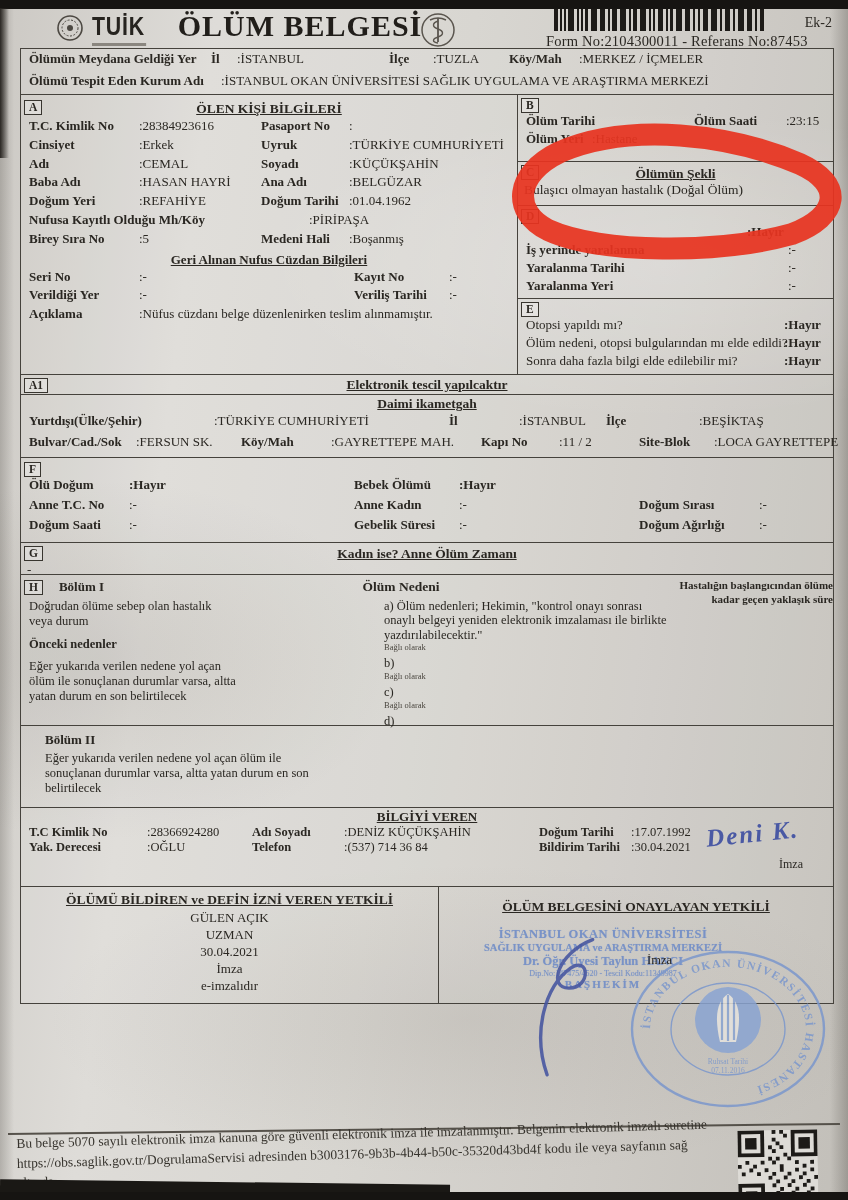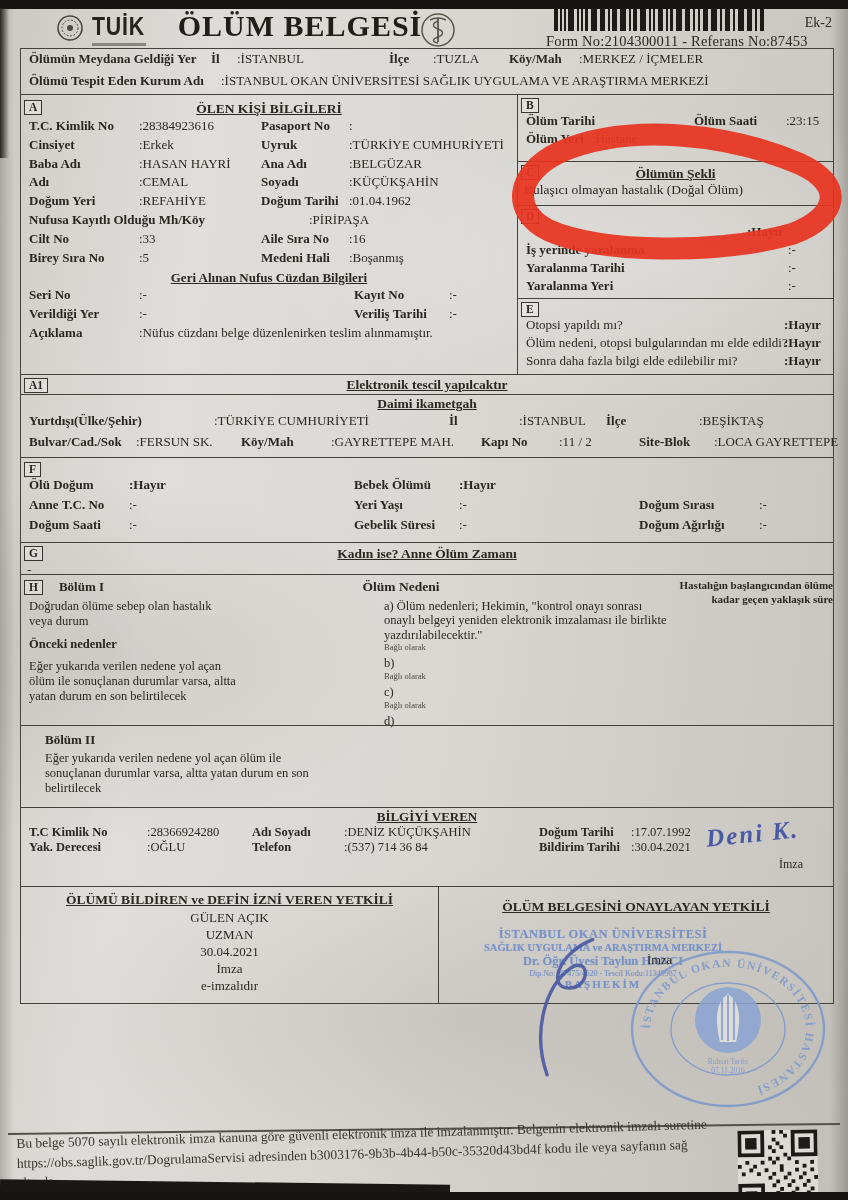--- a/index.html
+++ b/index.html
@@ -177,46 +177,40 @@
             <span class="l">Pasaport No</span>
             <span class="v">:</span>
           </div>
         <div class="r" style="grid-template-columns:110px 122px 88px 1fr">
             <span class="l">Cinsiyet</span>
             <span class="v">:Erkek</span>
             <span class="l">Uyruk</span>
             <span class="v">:TÜRKİYE CUMHURİYETİ</span>
           </div>
         <div class="r" style="grid-template-columns:110px 122px 88px 1fr">
+            <span class="l">Adı</span>
+            <span class="v">:CEMAL</span>
+            <span class="l">Soyadı</span>
+            <span class="v">:KÜÇÜKŞAHİN</span>
+          </div>
+        <div class="r" style="grid-template-columns:110px 122px 88px 1fr">
             <span class="l">Baba Adı</span>
             <span class="v">:HASAN HAYRİ</span>
             <span class="l">Ana Adı</span>
             <span class="v">:BELGÜZAR</span>
           </div>
         <div class="r" style="grid-template-columns:110px 122px 88px 1fr">
-            <span class="l">Adı</span>
-            <span class="v">:CEMAL</span>
-            <span class="l">Soyadı</span>
-            <span class="v">:KÜÇÜKŞAHİN</span>
-          </div>
-        <div class="r" style="grid-template-columns:110px 122px 88px 1fr">
             <span class="l">Doğum Yeri</span>
             <span class="v">:REFAHİYE</span>
             <span class="l">Doğum Tarihi</span>
             <span class="v">:01.04.1962</span>
           </div>
         <div class="r" style="grid-template-columns:280px 1fr">
             <span class="l">Nufusa Kayıtlı Olduğu Mh/Köy</span>
             <span class="v">:PİRİPAŞA</span>
-          </div>
-        <div class="r" style="grid-template-columns:110px 122px 88px 1fr">
-            <span class="l">Cilt No</span>
-            <span class="v">:33</span>
-            <span class="l">Aile Sıra No</span>
-            <span class="v">:16</span>
           </div>
         <div class="r" style="grid-template-columns:110px 122px 88px 1fr">
             <span class="l">Birey Sıra No</span>
             <span class="v">:5</span>
             <span class="l">Medeni Hali</span>
             <span class="v">:Boşanmış</span>
           </div>
         <div class="t" style="font-size:13px;margin-top:2px">Geri Alınan Nufus Cüzdan Bilgileri</div>
         <div class="r" style="grid-template-columns:110px 215px 95px 1fr">
             <span class="l">Seri No</span>
@@ -322,21 +316,21 @@
       <span class="tag">F</span>
       <div class="r" style="grid-template-columns:100px 225px 105px 1fr">
         <span class="l">Ölü Doğum</span>
           <span class="bv">:Hayır</span>
         <span class="l">Bebek Ölümü</span>
           <span class="bv">:Hayır</span>
       </div>
       <div class="r" style="grid-template-columns:100px 225px 105px 180px 120px 1fr">
         <span class="l">Anne T.C. No</span>
           <span class="v">:-</span>
-        <span class="l">Yeri Yaşı</span>
+        <span class="l">Anne Kadın</span>
           <span class="v">:-</span>
         <span class="l">Doğum Sırası</span>
           <span class="v">:-</span>
       </div>
       <div class="r" style="grid-template-columns:100px 225px 105px 180px 120px 1fr">
         <span class="l">Doğum Saati</span>
           <span class="v">:-</span>
         <span class="l">Gebelik Süresi</span>
           <span class="v">:-</span>
         <span class="l">Doğum Ağırlığı</span>

